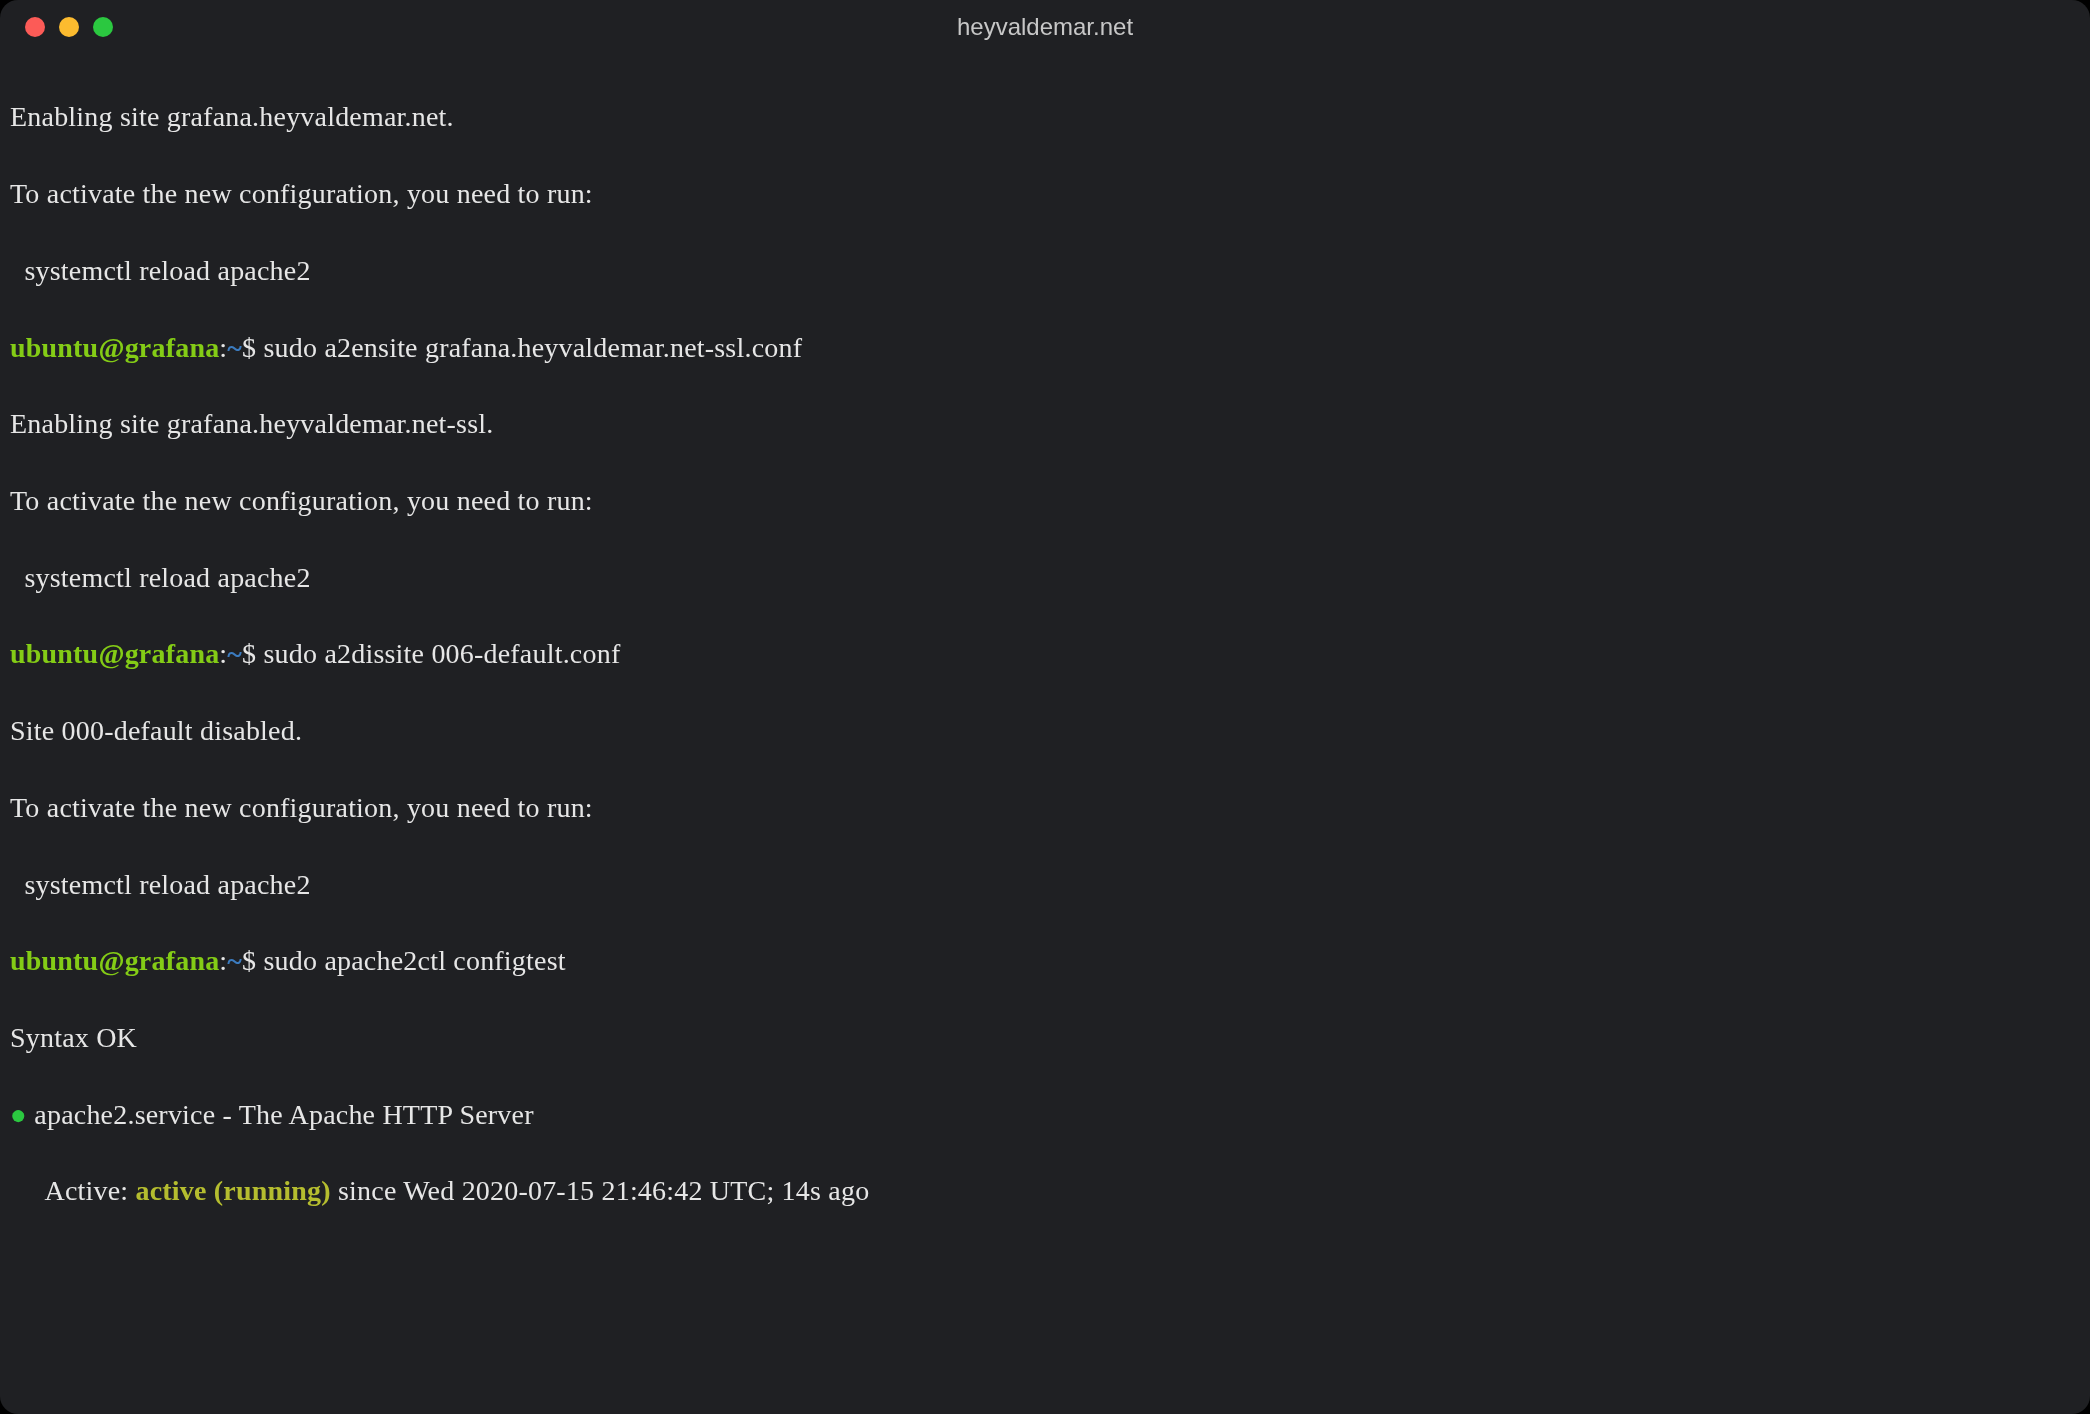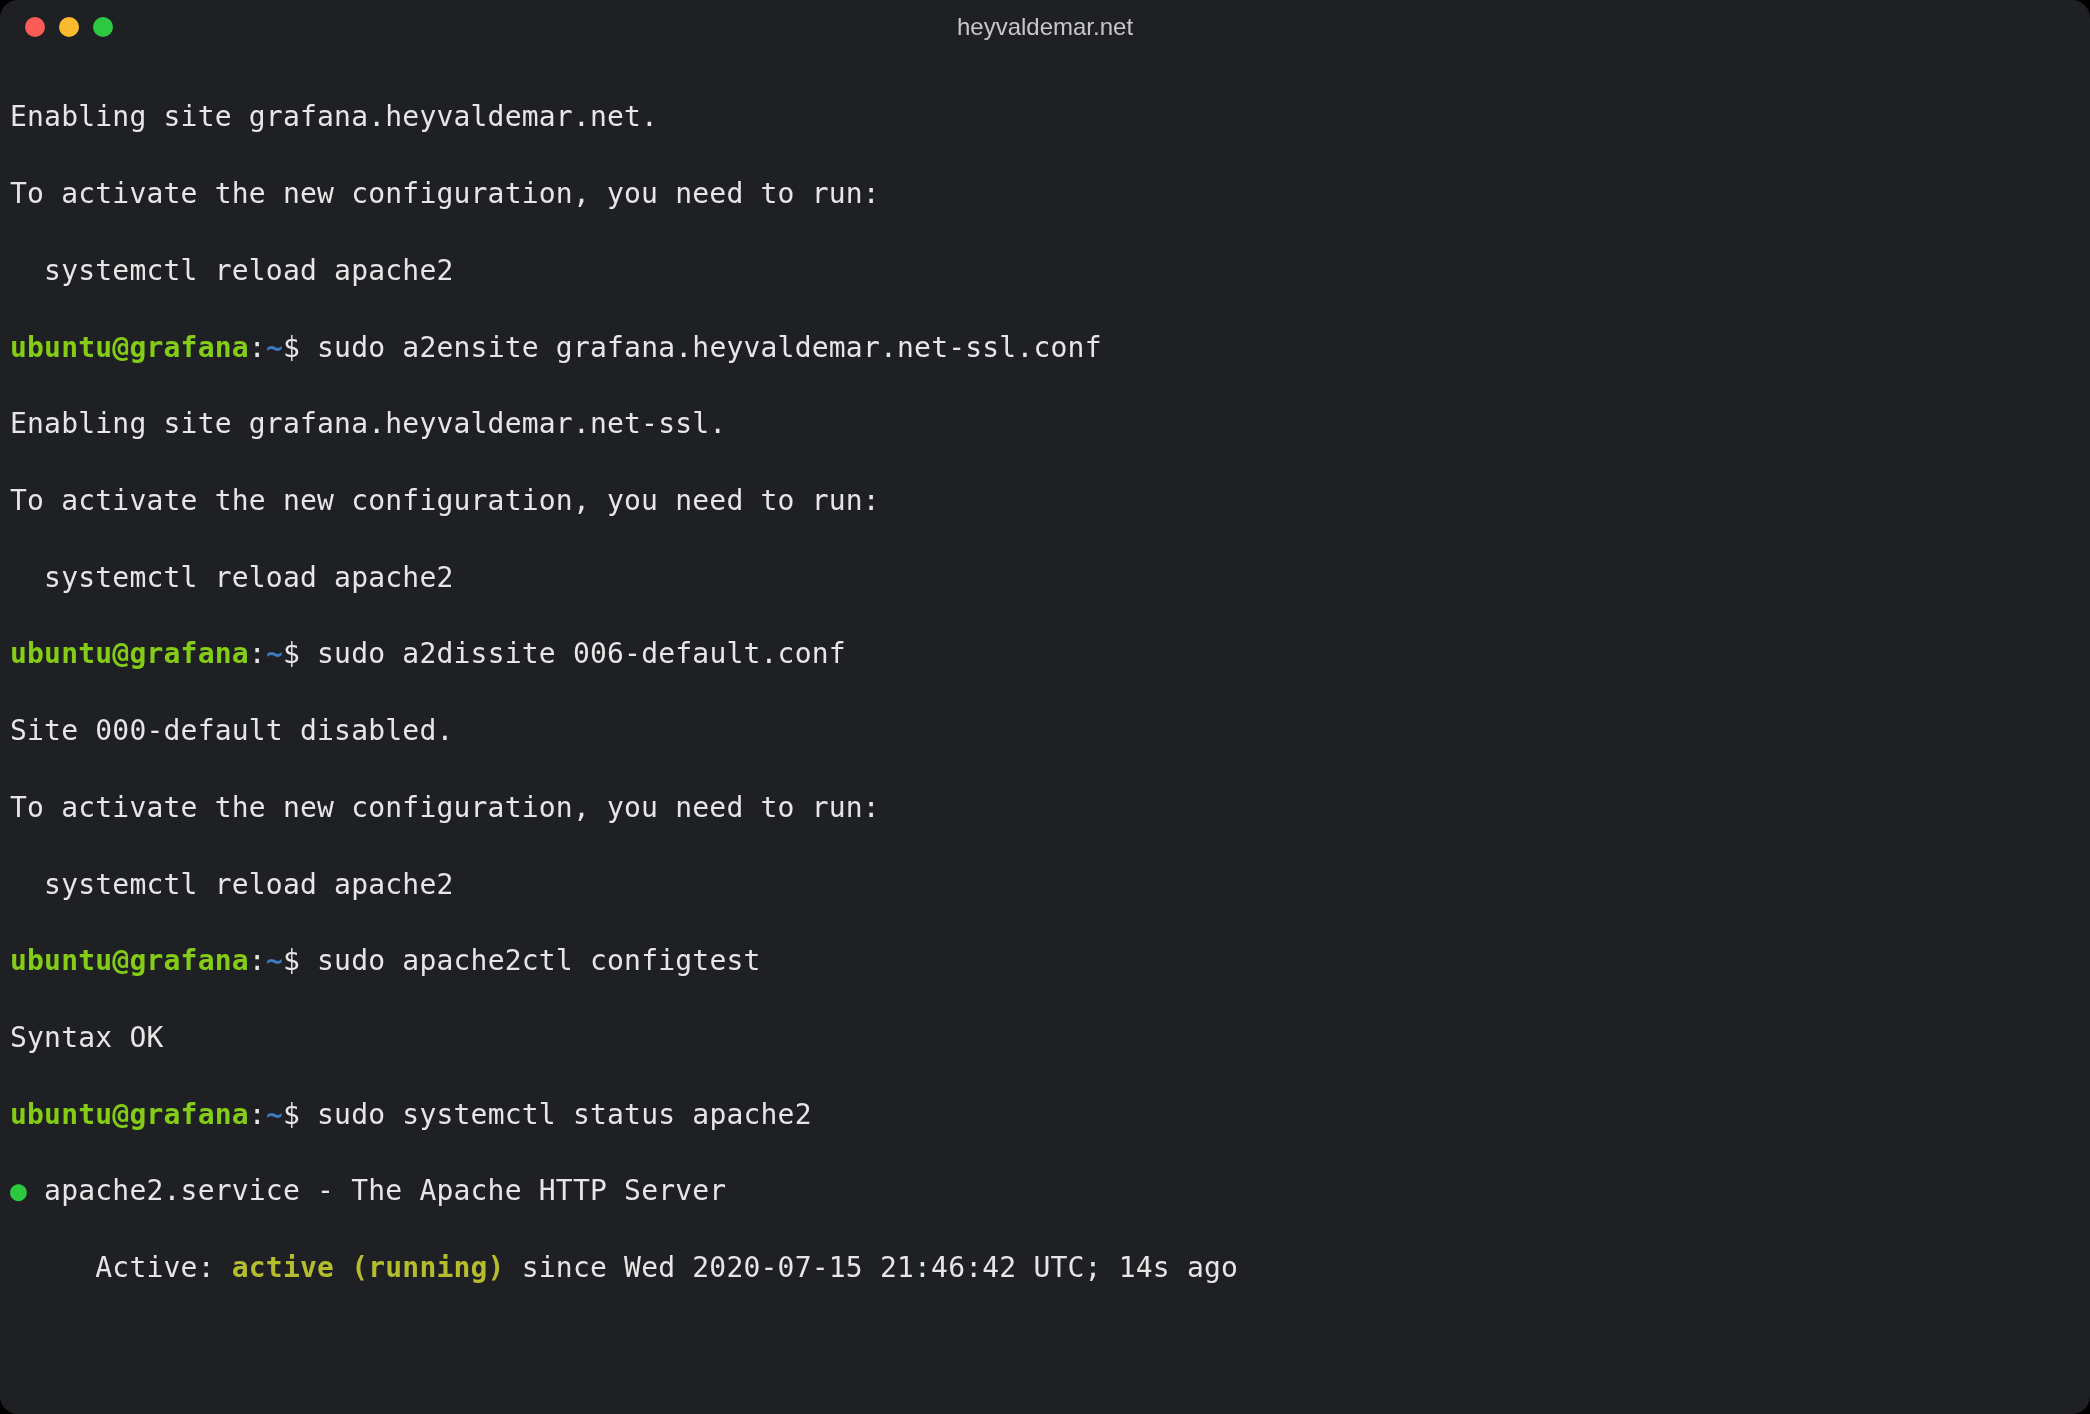--- a/index.html
+++ b/index.html
@@ -50,21 +50,21 @@
     font-family: -apple-system, BlinkMacSystemFont, "Helvetica Neue", Arial, sans-serif;
     pointer-events: none;
   }
   .term {
     padding: 6px 10px 0 10px;
     font-size: 28px;
     line-height: 1.37;
     white-space: pre;
     letter-spacing: 0.2px;
   }
-  .line { display: block; }
+  .line { display: block; font-family: Liberation Serif, serif; }
   .prompt-user { color: #84cc16; font-weight: bold; }
   .prompt-sep  { color: #e6e6e6; }
   .prompt-path { color: #3b7bbf; font-weight: bold; }
   .status-dot  { color: #2bc840; }
   .active      { color: #b5bd2f; font-weight: bold; }
 </style>
 </head>
 <body>
 
 <div class="window">
@@ -85,21 +85,20 @@
 <span class="line"><span class="prompt-user">ubuntu@grafana</span><span class="prompt-sep">:</span><span class="prompt-path">~</span><span>$ </span><span>sudo a2ensite grafana.heyvaldemar.net-ssl.conf</span></span>
 <span class="line">Enabling site grafana.heyvaldemar.net-ssl.</span>
 <span class="line">To activate the new configuration, you need to run:</span>
 <span class="line">  systemctl reload apache2</span>
 <span class="line"><span class="prompt-user">ubuntu@grafana</span><span class="prompt-sep">:</span><span class="prompt-path">~</span><span>$ </span><span>sudo a2dissite 006-default.conf</span></span>
 <span class="line">Site 000-default disabled.</span>
 <span class="line">To activate the new configuration, you need to run:</span>
 <span class="line">  systemctl reload apache2</span>
 <span class="line"><span class="prompt-user">ubuntu@grafana</span><span class="prompt-sep">:</span><span class="prompt-path">~</span><span>$ </span><span>sudo apache2ctl configtest</span></span>
 <span class="line">Syntax OK</span>
-<span class="line"><span class="prompt-user">ubuntu@grafana</span><span class="prompt-sep">:</span><span class="prompt-path">~</span><span>$ </span><span>sudo systemctl status apache2</span></span>
 <span class="line"><span class="status-dot">●</span><span> apache2.service - The Apache HTTP Server</span></span>
 <span class="line"><span>     Active: </span><span class="active">active (running)</span><span> since Wed 2020-07-15 21:46:42 UTC; 14s ago</span></span>
 
 
 
 
 
 
 
 

